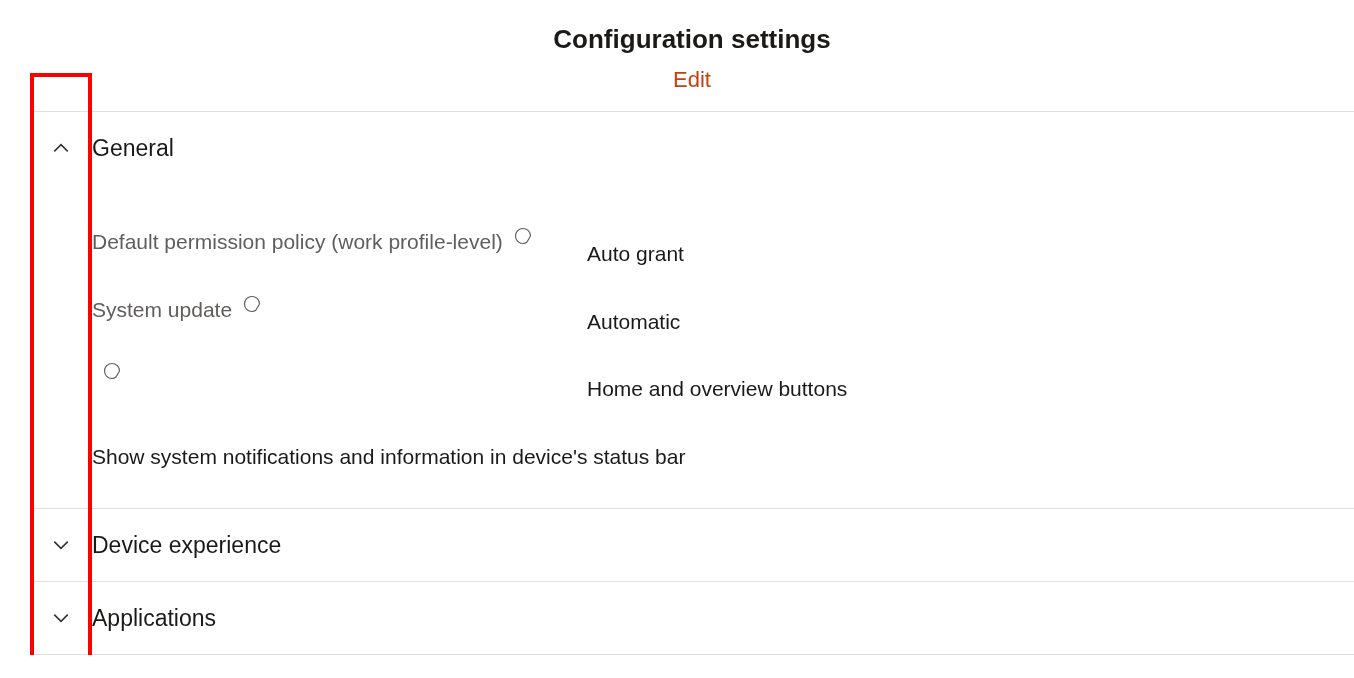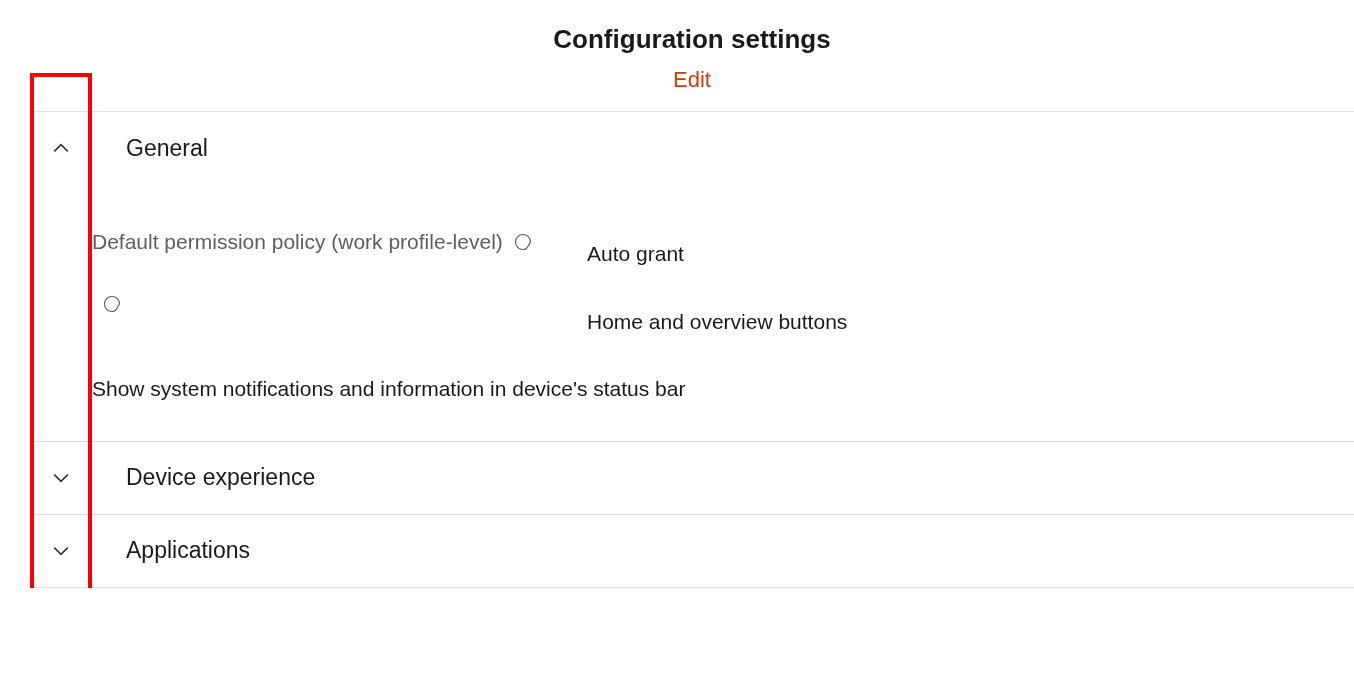--- a/index.html
+++ b/index.html
@@ -41,21 +41,20 @@
     .section {
       border-bottom: 1px solid #e1dfdd;
       margin-left: 30px;
     }
     .section-header {
       display: flex;
       align-items: center;
       min-height: 72px;
       padding: 18px 0;
       cursor: pointer;
-      gap: 34px;
     }
     .chevron-cell {
       width: 62px;
       display: flex;
       justify-content: center;
       align-items: center;
     }
     .chevron {
       width: 18px;
       height: 18px;
@@ -71,21 +70,21 @@
     .setting-row {
       display: flex;
       align-items: flex-start;
       padding: 12px 0;
     }
     .setting-label-cell {
       width: 495px;
       padding-right: 20px;
       display: flex;
       flex-wrap: wrap;
-      align-items: center;
+      align-items: flex-start;
       color: #605e5c;
       font-size: 21px;
       line-height: 1.5;
     }
     .setting-label-text {
       color: #605e5c;
     }
     .info-icon {
       display: inline-flex;
       margin-left: 10px;
@@ -140,20 +139,31 @@
           <span class="setting-label-text">Default permission policy (work profile-level)</span>
           <span class="info-icon">
             <svg width="20" height="20" viewBox="0 0 24 24" fill="none" stroke="#605e5c" stroke-width="1.4">
               <path d="M12 3 C7 3 3 7 3 12 C3 17 7 21 12 21 C14 21 15.5 20.3 16.8 19.2 M12 3 C17 3 21 7 21 12 M16.8 19.2 L21 12"></path>
             </svg>
           </span>
         </div>
         <div class="setting-value">Auto grant</div>
       </div>
 
+      <div class="setting-row">
+        <div class="setting-label-cell">
+          <span class="setting-label-text">System update</span>
+          <span class="info-icon">
+            <svg width="20" height="20" viewBox="0 0 24 24" fill="none" stroke="#605e5c" stroke-width="1.4">
+              <path d="M12 3 C7 3 3 7 3 12 C3 17 7 21 12 21 C14 21 15.5 20.3 16.8 19.2 M12 3 C17 3 21 7 21 12 M16.8 19.2 L21 12"></path>
+            </svg>
+          </span>
+        </div>
+        <div class="setting-value">Automatic</div>
+      </div>
 
       <div class="setting-row">
         <div class="setting-label-cell">
           <span class="info-icon">
             <svg width="20" height="20" viewBox="0 0 24 24" fill="none" stroke="#605e5c" stroke-width="1.4">
               <path d="M12 3 C7 3 3 7 3 12 C3 17 7 21 12 21 C14 21 15.5 20.3 16.8 19.2 M12 3 C17 3 21 7 21 12 M16.8 19.2 L21 12"></path>
             </svg>
           </span>
         </div>
         <div class="setting-value">Home and overview buttons</div>

